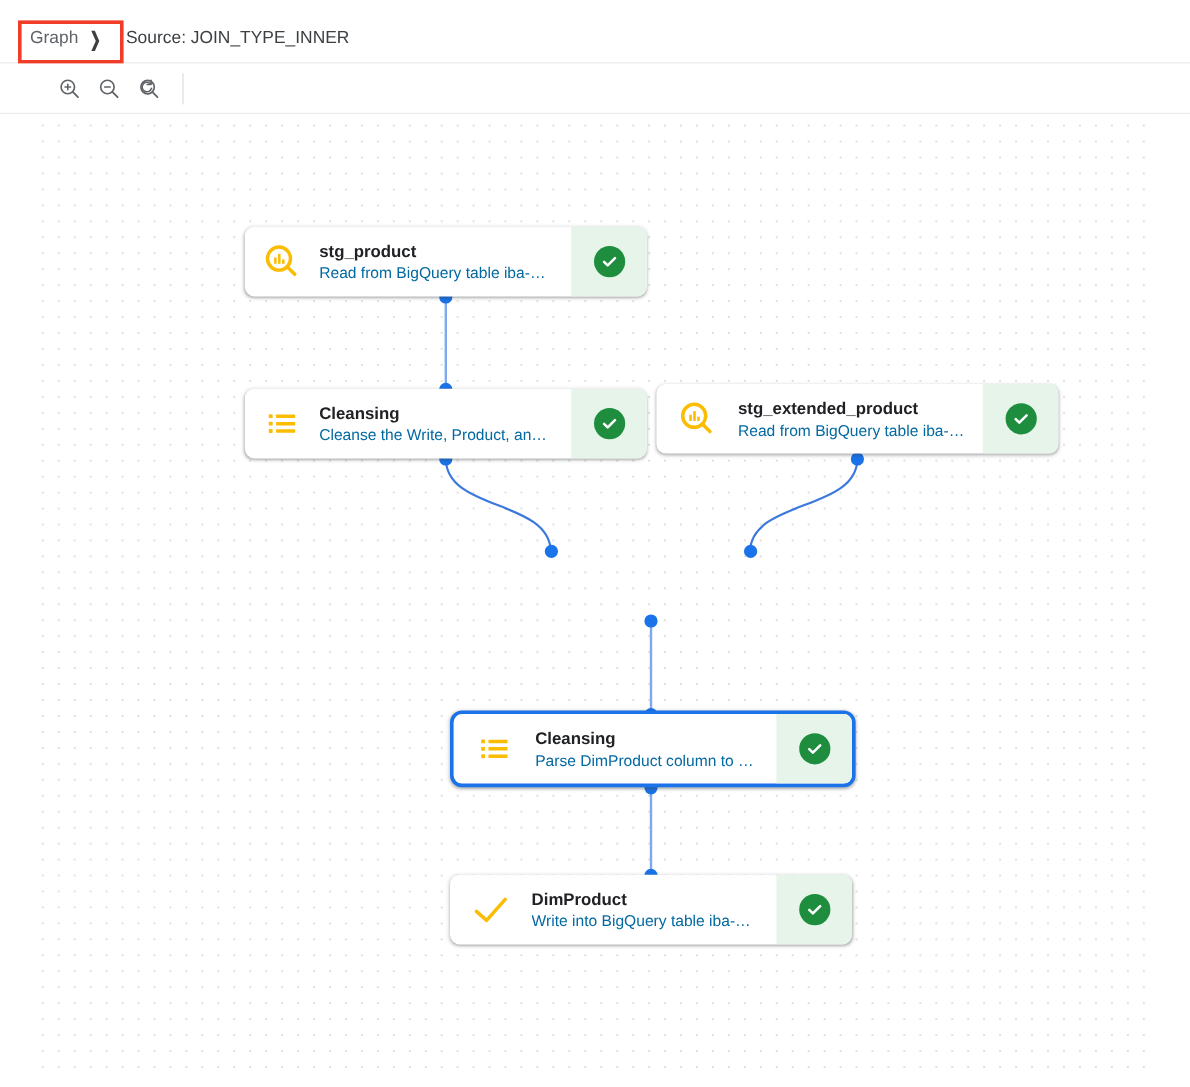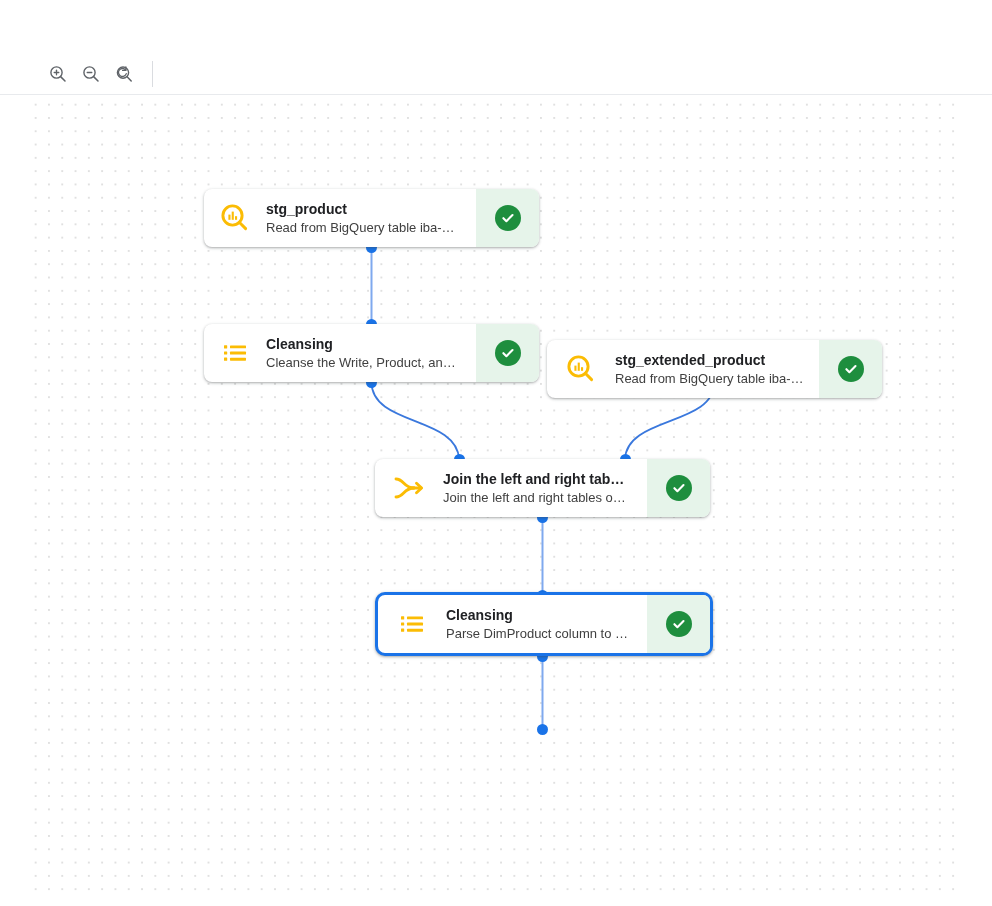--- a/index.html
+++ b/index.html
@@ -106,57 +106,65 @@
     display: flex; flex-direction: column; justify-content: center;
     padding-right: 10px;
     min-width: 0;
   }
   .node-title {
     font-size: 14px; font-weight: bold; color: #202124;
     line-height: 17px;
     white-space: nowrap; overflow: hidden; text-overflow: ellipsis;
   }
   .node-sub {
-    font-size: 13px; color: #404040;
+    font-size: 13px; color: #0369a1;
     line-height: 17px; margin-top: 1px;
     white-space: nowrap; overflow: hidden; text-overflow: ellipsis;
   }
   .node-status {
     flex: 0 0 63px;
     width: 63px;
     background: #e6f4ea;
     display: flex; align-items: center; justify-content: center;
   }
   .status-badge {
     width: 26px; height: 26px; border-radius: 50%;
     background: #1e8e3e;
     display: flex; align-items: center; justify-content: center;
   }
 
   
   #node-stg-product          { left: 177px; top:  93px; width: 335px; }
   #node-cleansing-1          { left: 177px; top: 228px; width: 335px; }
-  #node-stg-extended-product { left: 520px; top: 244px; width: 335px; }
+  #node-stg-extended-product { left: 520px; top: 224px; width: 335px; }
   #node-join                 { left: 348px; top: 363px; width: 335px; }
   #node-cleansing-2          { left: 348px; top: 496px; width: 338px; height: 64px; }
   #node-dim-product          { left: 348px; top: 633px; width: 335px; }
 
   .port {
     position: absolute;
     width: 11px; height: 11px;
     border-radius: 50%;
     background: #1a73e8;
     margin-left: -5.5px; margin-top: -5.5px;
   }
 </style>
 </head>
 <body>
 
 <div class="app">
 
+  <div class="header">
+    <div class="breadcrumb">
+      <span class="crumb-graph">Graph</span>
+      <span class="crumb-chevron">❯</span>
+    </div>
+    <div class="crumb-source">Source: JOIN_TYPE_INNER</div>
+    <div class="anno-box"></div>
+  </div>
 
   <div class="toolbar">
     <div class="tool-btn tool-zoom-in">
       <svg width="20" height="20" viewBox="0 0 20 20">
         <circle cx="8.5" cy="8.5" r="5.6" fill="none" stroke="#5f6368" stroke-width="1.4"></circle>
         <line x1="12.6" y1="12.6" x2="17" y2="17" stroke="#5f6368" stroke-width="1.5" stroke-linecap="round"></line>
         <line x1="6.2" y1="8.5" x2="10.8" y2="8.5" stroke="#5f6368" stroke-width="1.3" stroke-linecap="round"></line>
         <line x1="8.5" y1="6.2" x2="8.5" y2="10.8" stroke="#5f6368" stroke-width="1.3" stroke-linecap="round"></line>
       </svg>
     </div>
@@ -267,41 +275,20 @@
       </div>
       <div class="node-status">
         <div class="status-badge">
           <svg width="16" height="16" viewBox="0 0 16 16">
             <path d="M3.4 8.2 L6.4 11.2 L12.5 5.1" fill="none" stroke="#ffffff" stroke-width="2.1" stroke-linecap="round" stroke-linejoin="round"></path>
           </svg>
         </div>
       </div>
     </div>
 
-    <div class="node wide-icon" id="node-join">
-      <div class="node-icon">
-        <svg width="34" height="30" viewBox="0 0 34 30">
-          <path d="M4 6 C 12 6, 11.5 15, 22 15" fill="none" stroke="#fbbc04" stroke-width="2.9" stroke-linecap="round"></path>
-          <path d="M4 24 C 12 24, 11.5 15, 22 15" fill="none" stroke="#fbbc04" stroke-width="2.9" stroke-linecap="round"></path>
-          <line x1="19" y1="15" x2="29" y2="15" stroke="#fbbc04" stroke-width="2.9" stroke-linecap="round"></line>
-          <path d="M24.5 10.3 L29.6 15 L24.5 19.7" fill="none" stroke="#fbbc04" stroke-width="2.9" stroke-linecap="round" stroke-linejoin="round"></path>
-        </svg>
-      </div>
-      <div class="node-text">
-        <div class="node-title">Join the left and right tab…</div>
-        <div class="node-sub">Join the left and right tables o…</div>
-      </div>
-      <div class="node-status">
-        <div class="status-badge">
-          <svg width="16" height="16" viewBox="0 0 16 16">
-            <path d="M3.4 8.2 L6.4 11.2 L12.5 5.1" fill="none" stroke="#ffffff" stroke-width="2.1" stroke-linecap="round" stroke-linejoin="round"></path>
-          </svg>
-        </div>
-      </div>
-    </div>
 
     <div class="node wide-icon selected" id="node-cleansing-2">
       <div class="node-icon">
         <svg width="32" height="32" viewBox="0 0 32 32">
           <rect x="5" y="8.2" width="3.2" height="3.2" rx="0.5" fill="#fbbc04"></rect>
           <rect x="5" y="14.4" width="3.2" height="3.2" rx="0.5" fill="#fbbc04"></rect>
           <rect x="5" y="20.6" width="3.2" height="3.2" rx="0.5" fill="#fbbc04"></rect>
           <rect x="11" y="8.4" width="16" height="2.9" rx="0.6" fill="#fbbc04"></rect>
           <rect x="11" y="14.6" width="16" height="2.9" rx="0.6" fill="#fbbc04"></rect>
           <rect x="11" y="20.8" width="16" height="2.9" rx="0.6" fill="#fbbc04"></rect>
@@ -313,15 +300,33 @@
       </div>
       <div class="node-status">
         <div class="status-badge">
           <svg width="16" height="16" viewBox="0 0 16 16">
             <path d="M3.4 8.2 L6.4 11.2 L12.5 5.1" fill="none" stroke="#ffffff" stroke-width="2.1" stroke-linecap="round" stroke-linejoin="round"></path>
           </svg>
         </div>
       </div>
     </div>
 
+    <div class="node wide-icon" id="node-dim-product">
+      <div class="node-icon">
+        <svg width="34" height="30" viewBox="0 0 34 30">
+          <path d="M5 16.5 L13.5 24 L29 6.5" fill="none" stroke="#fbbc04" stroke-width="2.9" stroke-linecap="round" stroke-linejoin="round"></path>
+        </svg>
+      </div>
+      <div class="node-text">
+        <div class="node-title">DimProduct</div>
+        <div class="node-sub">Write into BigQuery table iba-…</div>
+      </div>
+      <div class="node-status">
+        <div class="status-badge">
+          <svg width="16" height="16" viewBox="0 0 16 16">
+            <path d="M3.4 8.2 L6.4 11.2 L12.5 5.1" fill="none" stroke="#ffffff" stroke-width="2.1" stroke-linecap="round" stroke-linejoin="round"></path>
+          </svg>
+        </div>
+      </div>
+    </div>
 
   </div>
 </div>
 
 </body></html>

